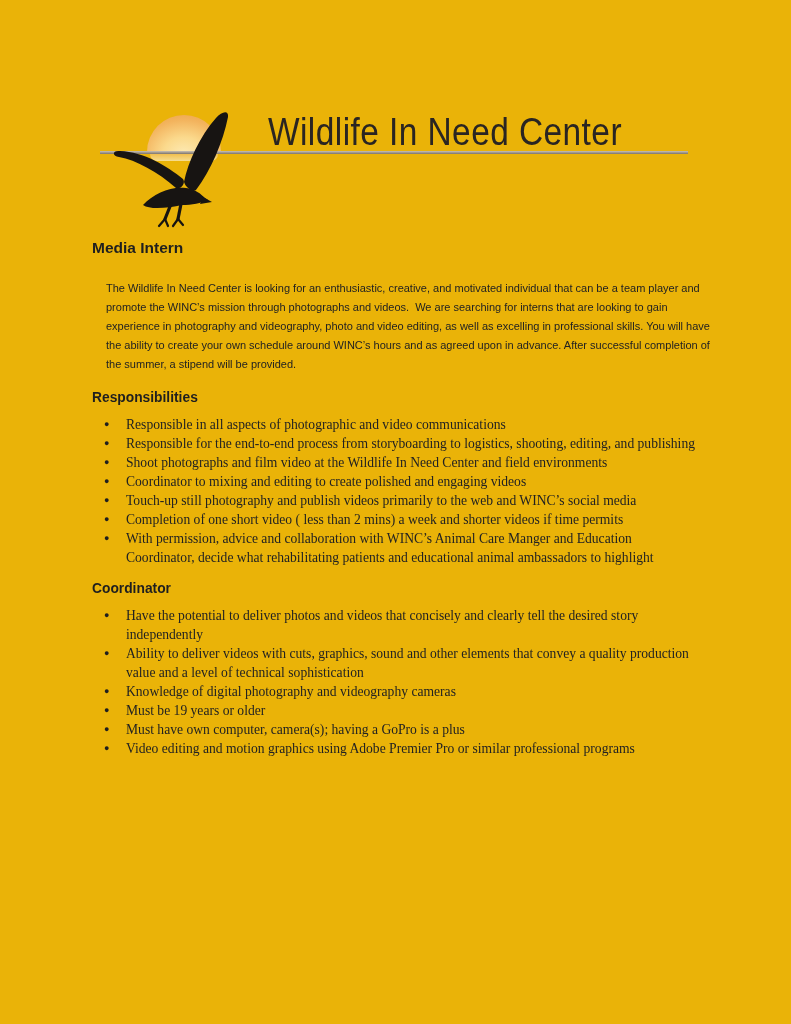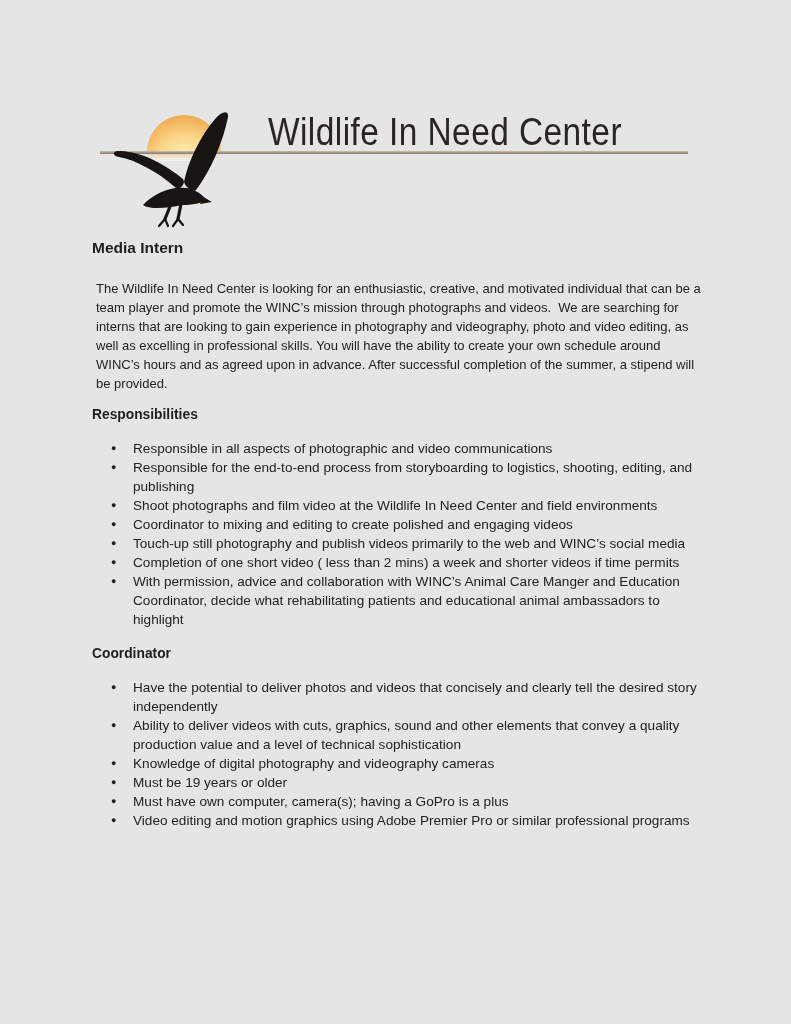--- a/index.html
+++ b/index.html
@@ -4,21 +4,21 @@
 <style>
   html, body {
     margin: 0;
     padding: 0;
     background: #ffffff;
   }
   .page {
     position: relative;
     width: 791px;
     height: 1024px;
-    background: #e5e5e5;
+    background: #eab308;
     overflow: hidden;
     font-family: "Liberation Sans", sans-serif;
     color: #222222;
   }
 
   
   .logo-header { position: absolute; left: 0; top: 0; width: 791px; height: 240px; }
   .logo-rule {
     position: absolute;
     left: 100px; top: 151px;
@@ -61,39 +61,40 @@
     width: 612px;
   }
   .job-title {
     margin: 0 0 21px 0;
     font-size: 15.5px;
     line-height: 20px;
     font-weight: bold;
     color: #1f1f1f;
   }
   .job-intro {
-    margin: 4px;
+    margin: 14px;
     width: 610px;
-    font-size: 13px;
+    font-size: 11px;
     line-height: 19px;
     white-space: pre-wrap;
   }
   .doc-section { margin-top: 12px; }
   .section-heading {
     margin: 0;
     font-size: 13.8px;
     line-height: 19px;
     font-weight: bold;
     color: #1f1f1f;
   }
   .bullet-list {
-    margin: 15px;
+    margin: 8px;
     padding: 0;
     list-style: none;
     width: 598px;
+    font-family: Liberation Serif, serif;
   }
   .bullet-list li {
     position: relative;
     padding-left: 26px;
     font-size: 13.6px;
     line-height: 19px;
   }
   .bullet-list li::before {
     content: "\25CF";
     position: absolute;

